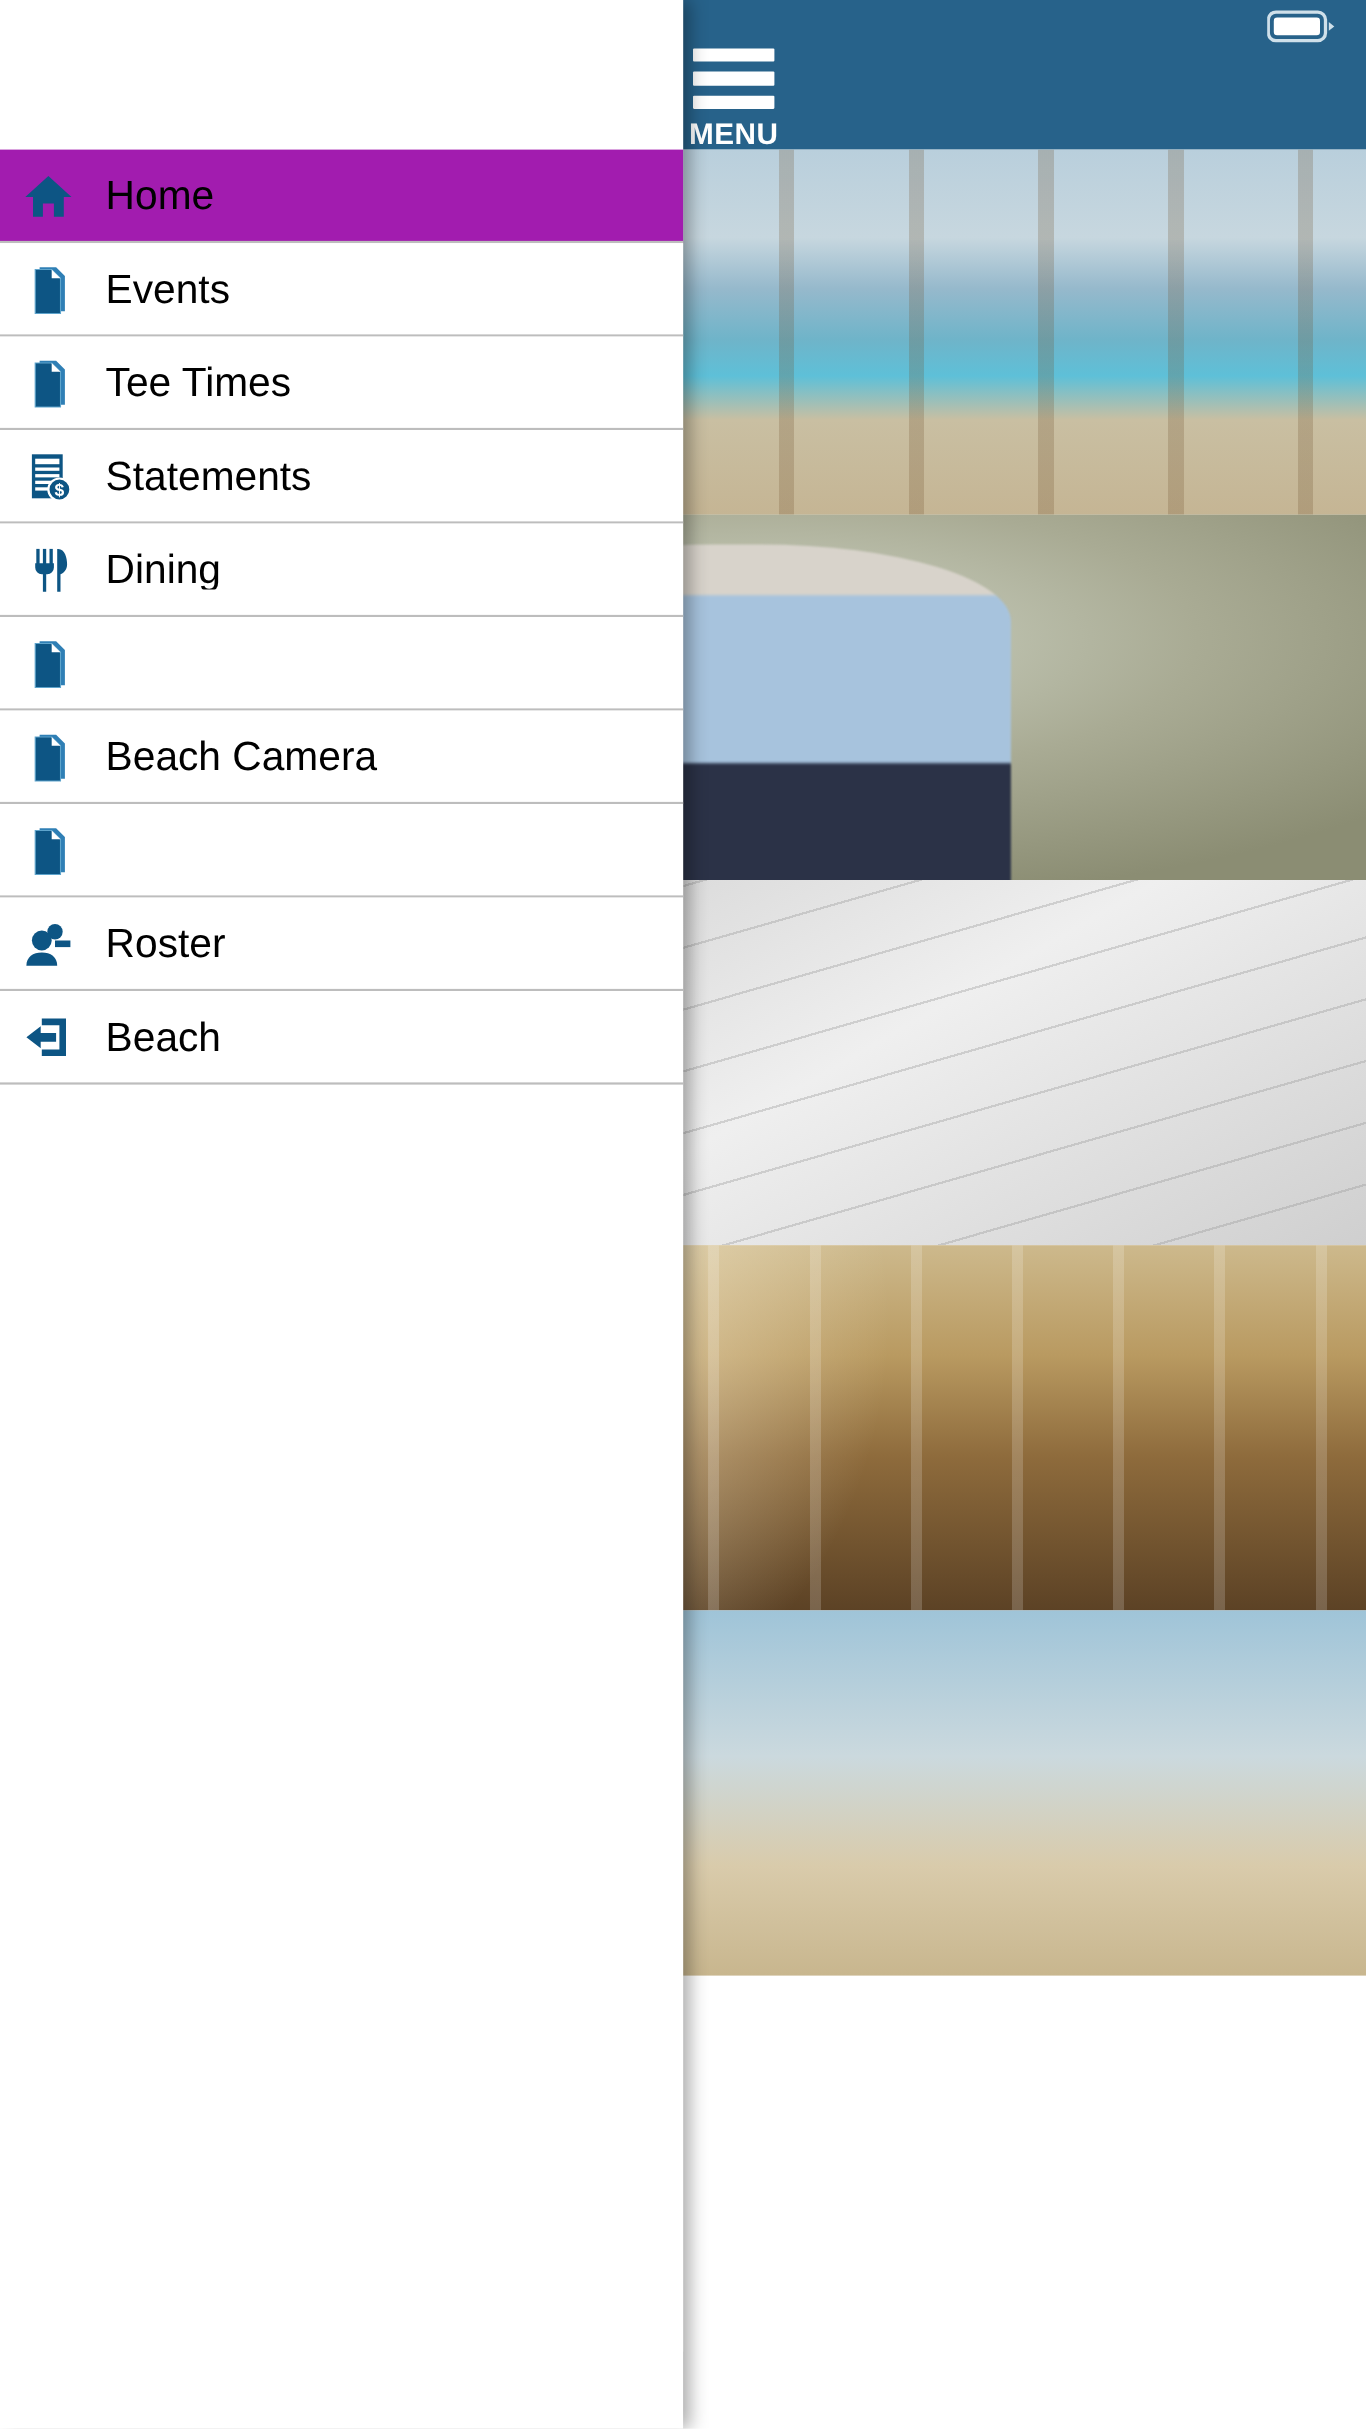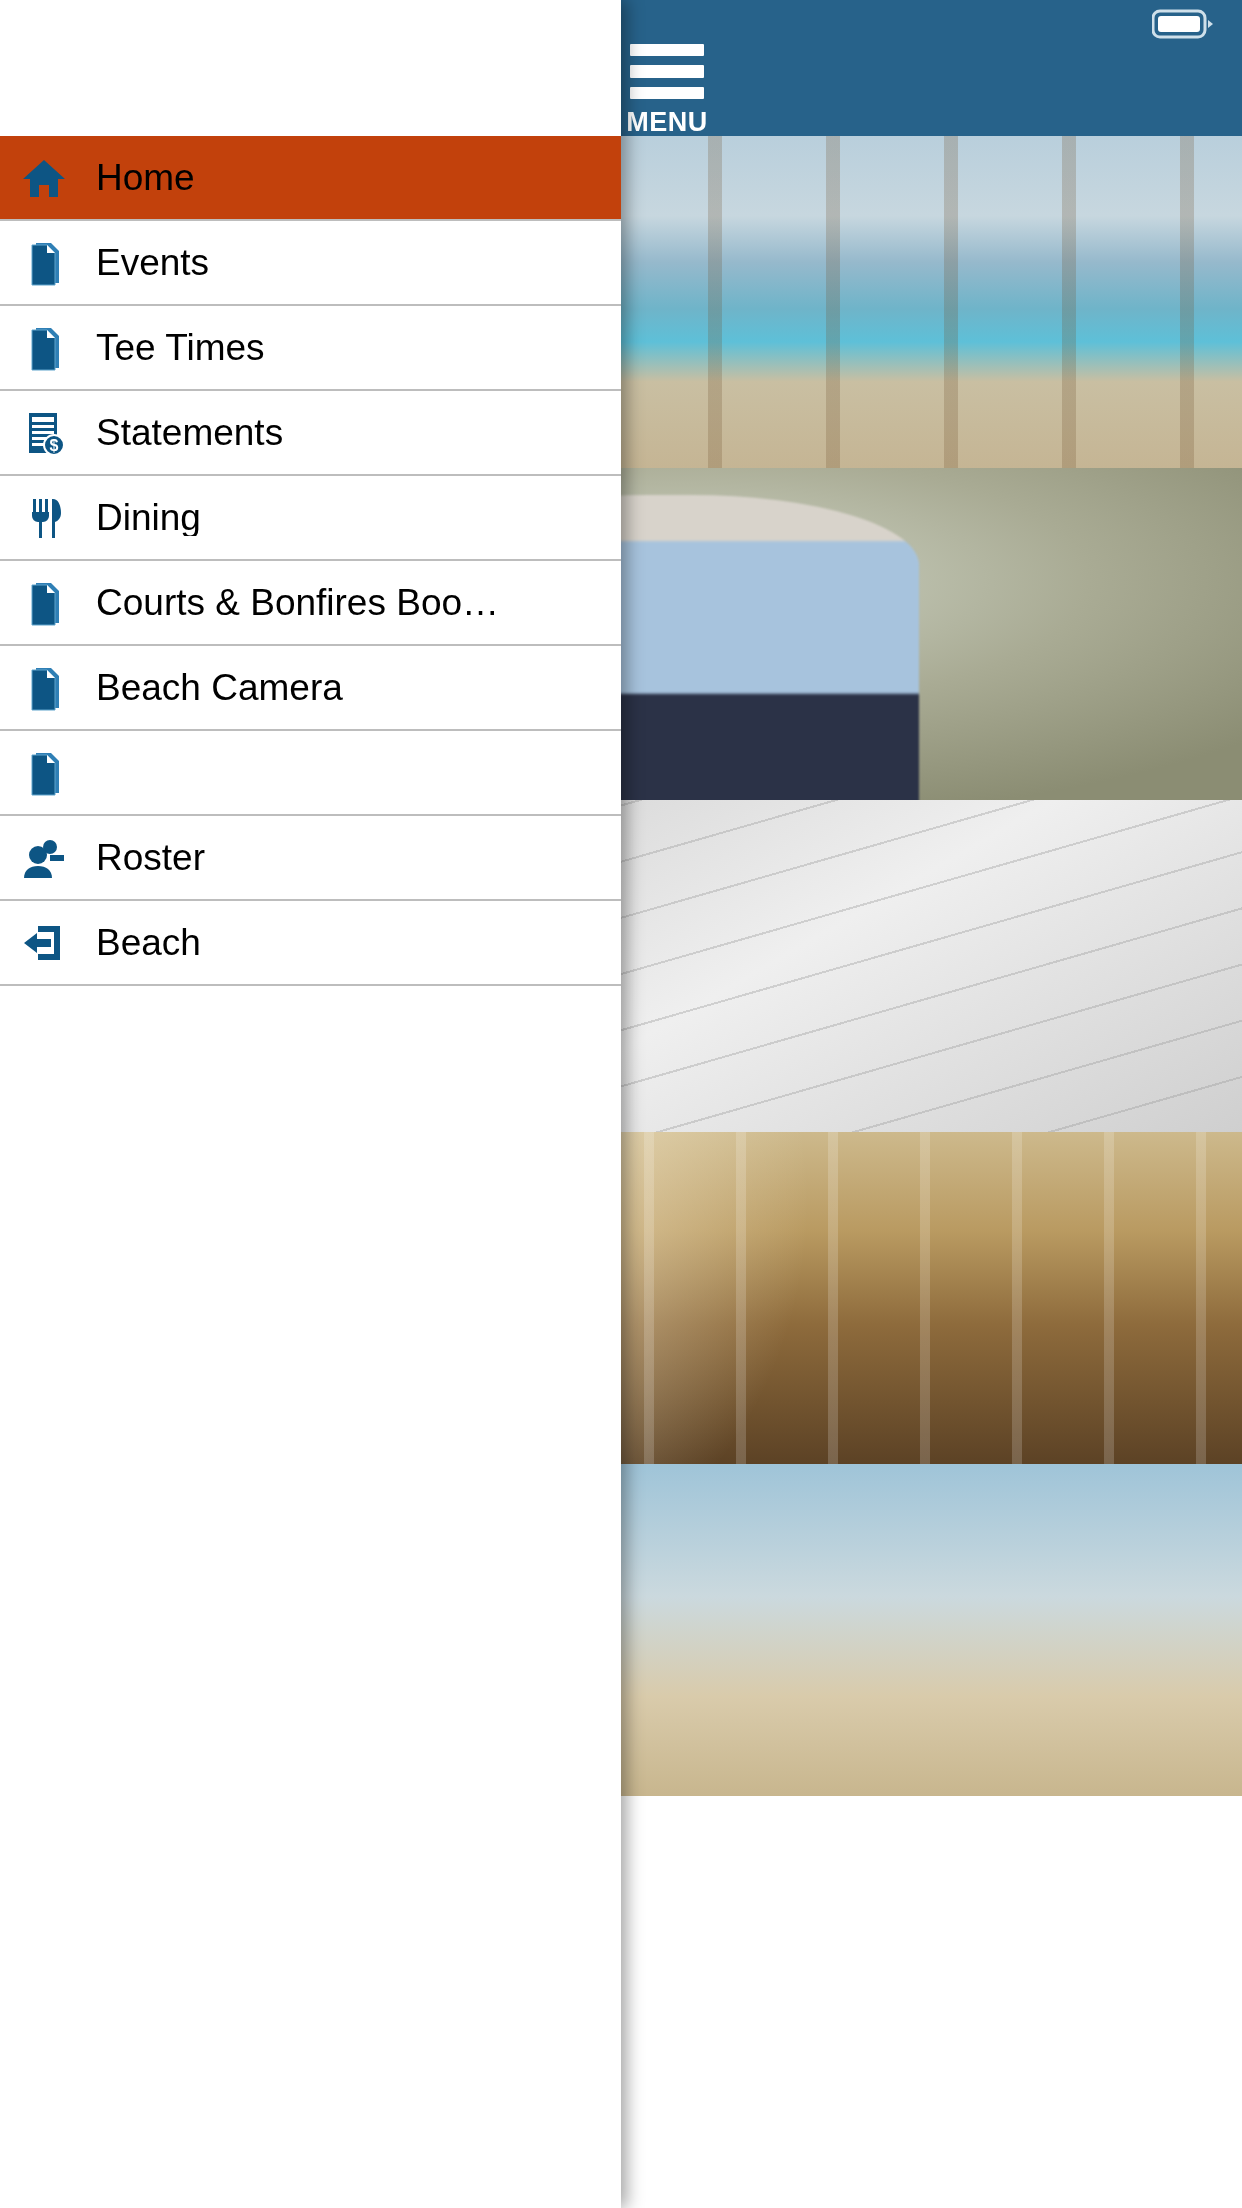--- a/index.html
+++ b/index.html
@@ -94,21 +94,21 @@
     box-shadow:6px 0 16px rgba(0,0,0,.35);
     z-index:20;
   }
   #drawer-spacer{height:136px;background:#ffffff;}
   .nav-item{
     position:relative;display:flex;align-items:center;
     height:85px;background:#ffffff;
     border-bottom:2px solid #bdbdbd;
     box-sizing:border-box;
   }
-  .nav-item.active{background:#c2410c;}
+  .nav-item.active{background:#a21caf;}
   .nav-icon{
     width:48px;height:48px;margin-left:20px;margin-right:28px;
     flex:0 0 48px;display:block;
   }
   .nav-label{
     font-size:37px;color:#000000;line-height:1;
     white-space:nowrap;overflow:hidden;text-overflow:ellipsis;
     max-width:492px;
   }
   #drawer-rest{background:#ffffff;height:1152px;}
@@ -216,21 +216,20 @@
     </svg>
     <span class="nav-label">Dining</span>
   </div>
 
   <div class="nav-item">
     <svg class="nav-icon" viewBox="0 0 48 48">
       <path d="M16 4 h15 l8 8 v32 h-23 Z" fill="#2f7fb5"></path>
       <path d="M12 6 h15 l8 8 v32 h-23 Z" fill="#0d5584" stroke="#5ea4cc" stroke-width="1"></path>
       <path d="M27 6 v8 h8 Z" fill="#ffffff"></path>
     </svg>
-    <span class="nav-label">Courts &amp; Bonfires Boo…</span>
   </div>
 
   <div class="nav-item">
     <svg class="nav-icon" viewBox="0 0 48 48">
       <path d="M16 4 h15 l8 8 v32 h-23 Z" fill="#2f7fb5"></path>
       <path d="M12 6 h15 l8 8 v32 h-23 Z" fill="#0d5584" stroke="#5ea4cc" stroke-width="1"></path>
       <path d="M27 6 v8 h8 Z" fill="#ffffff"></path>
     </svg>
     <span class="nav-label">Beach Camera</span>
   </div>

